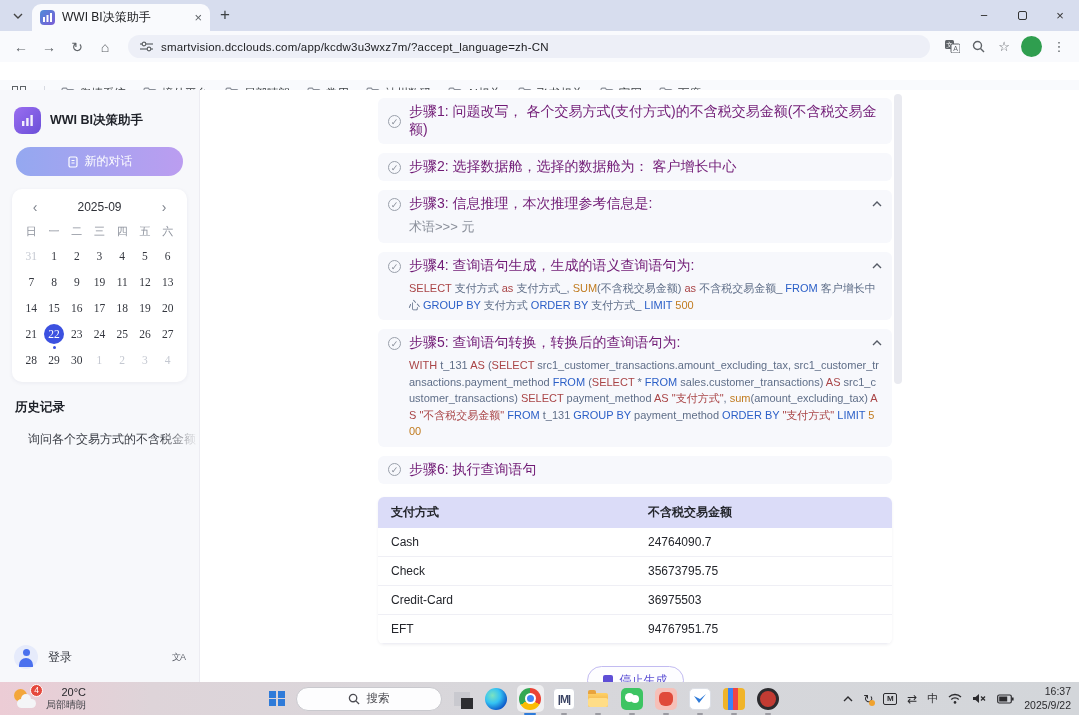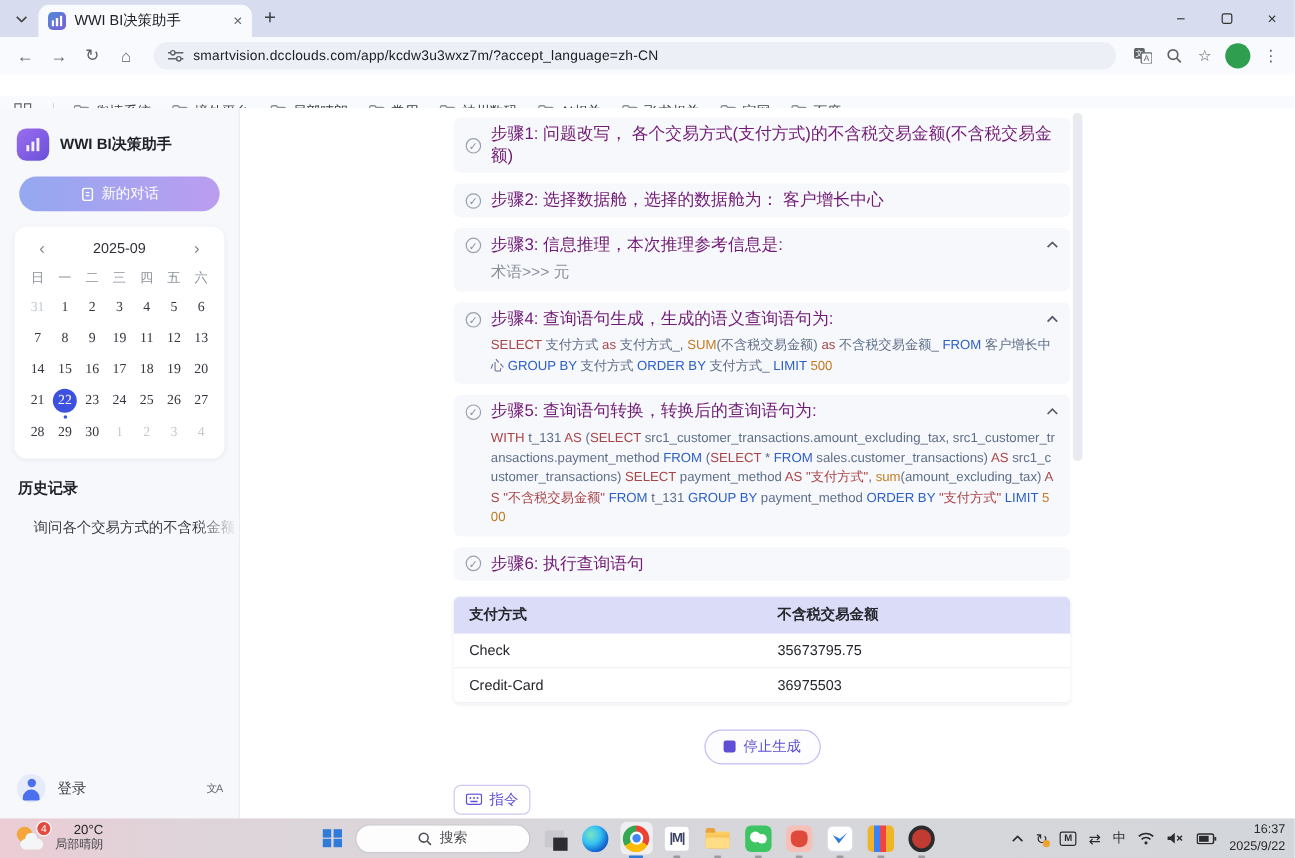--- a/index.html
+++ b/index.html
@@ -402,26 +402,34 @@
       <div class="table-wrap">
         <table class="result">
           <thead>
               <tr>
                 <th>支付方式</th>
                 <th>不含税交易金额</th>
               </tr>
             </thead>
           <tbody>
               <tr>
+                <td>Cash</td>
+                <td>24764090.7</td>
+              </tr>
+              <tr>
                 <td>Check</td>
                 <td>35673795.75</td>
               </tr>
               <tr>
                 <td>Credit-Card</td>
                 <td>36975503</td>
+              </tr>
+              <tr>
+                <td>EFT</td>
+                <td>94767951.75</td>
               </tr>
             </tbody>
         </table>
       </div>
 
       <div class="stop-row">
         <div class="stop-btn">
           <span class="stop-icon"></span>
           <span>停止生成</span>
         </div>

